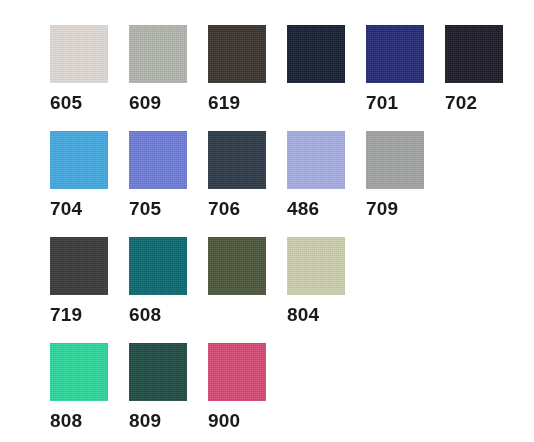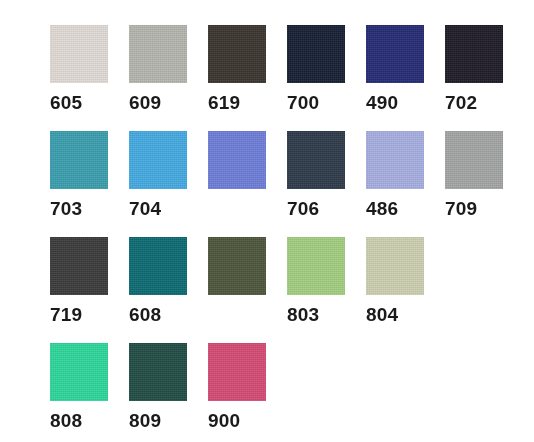--- a/index.html
+++ b/index.html
@@ -118,42 +118,38 @@
       <div class="swatch-cell">
         <span class="swatch-chip" style="background: rgb(179, 181, 174);"></span>
         <span class="swatch-label">609</span>
       </div>
       <div class="swatch-cell">
         <span class="swatch-chip" style="background: rgb(58, 52, 46);"></span>
         <span class="swatch-label">619</span>
       </div>
       <div class="swatch-cell">
         <span class="swatch-chip" style="background: rgb(22, 31, 51);"></span>
-        <span class="swatch-label">700</span>
       </div>
       <div class="swatch-cell">
         <span class="swatch-chip" style="background: rgb(37, 42, 117);"></span>
-        <span class="swatch-label">490</span>
+        <span class="swatch-label">701</span>
       </div>
       <div class="swatch-cell">
         <span class="swatch-chip" style="background: rgb(30, 27, 40);"></span>
         <span class="swatch-label">702</span>
       </div>
     </div>
     <div class="swatch-row">
       <div class="swatch-cell">
-        <span class="swatch-chip" style="background: rgb(58, 158, 173);"></span>
-        <span class="swatch-label">703</span>
-      </div>
-      <div class="swatch-cell">
         <span class="swatch-chip" style="background: rgb(68, 169, 224);"></span>
         <span class="swatch-label">704</span>
       </div>
       <div class="swatch-cell">
         <span class="swatch-chip" style="background: rgb(110, 125, 216);"></span>
+        <span class="swatch-label">705</span>
       </div>
       <div class="swatch-cell">
         <span class="swatch-chip" style="background: rgb(46, 58, 73);"></span>
         <span class="swatch-label">706</span>
       </div>
       <div class="swatch-cell">
         <span class="swatch-chip" style="background: rgb(166, 174, 224);"></span>
         <span class="swatch-label">486</span>
       </div>
       <div class="swatch-cell">
@@ -167,24 +163,20 @@
         <span class="swatch-label">719</span>
       </div>
       <div class="swatch-cell">
         <span class="swatch-chip" style="background: rgb(11, 106, 114);"></span>
         <span class="swatch-label">608</span>
       </div>
       <div class="swatch-cell">
         <span class="swatch-chip" style="background: rgb(76, 86, 58);"></span>
       </div>
       <div class="swatch-cell">
-        <span class="swatch-chip" style="background: rgb(163, 205, 128);"></span>
-        <span class="swatch-label">803</span>
-      </div>
-      <div class="swatch-cell">
         <span class="swatch-chip" style="background: rgb(205, 207, 176);"></span>
         <span class="swatch-label">804</span>
       </div>
     </div>
     <div class="swatch-row">
       <div class="swatch-cell">
         <span class="swatch-chip" style="background: rgb(45, 214, 155);"></span>
         <span class="swatch-label">808</span>
       </div>
       <div class="swatch-cell">

